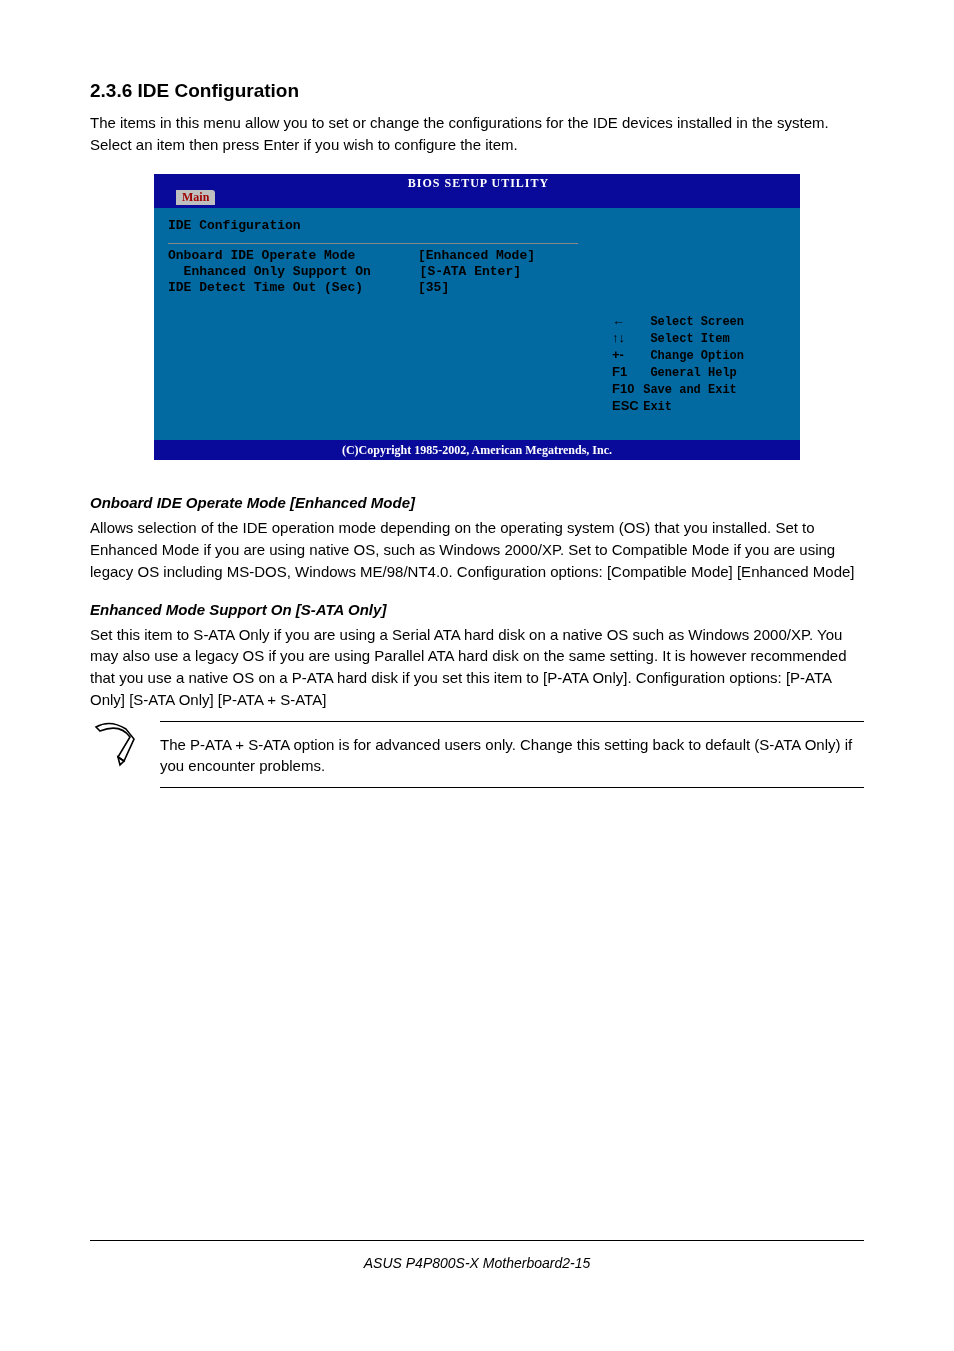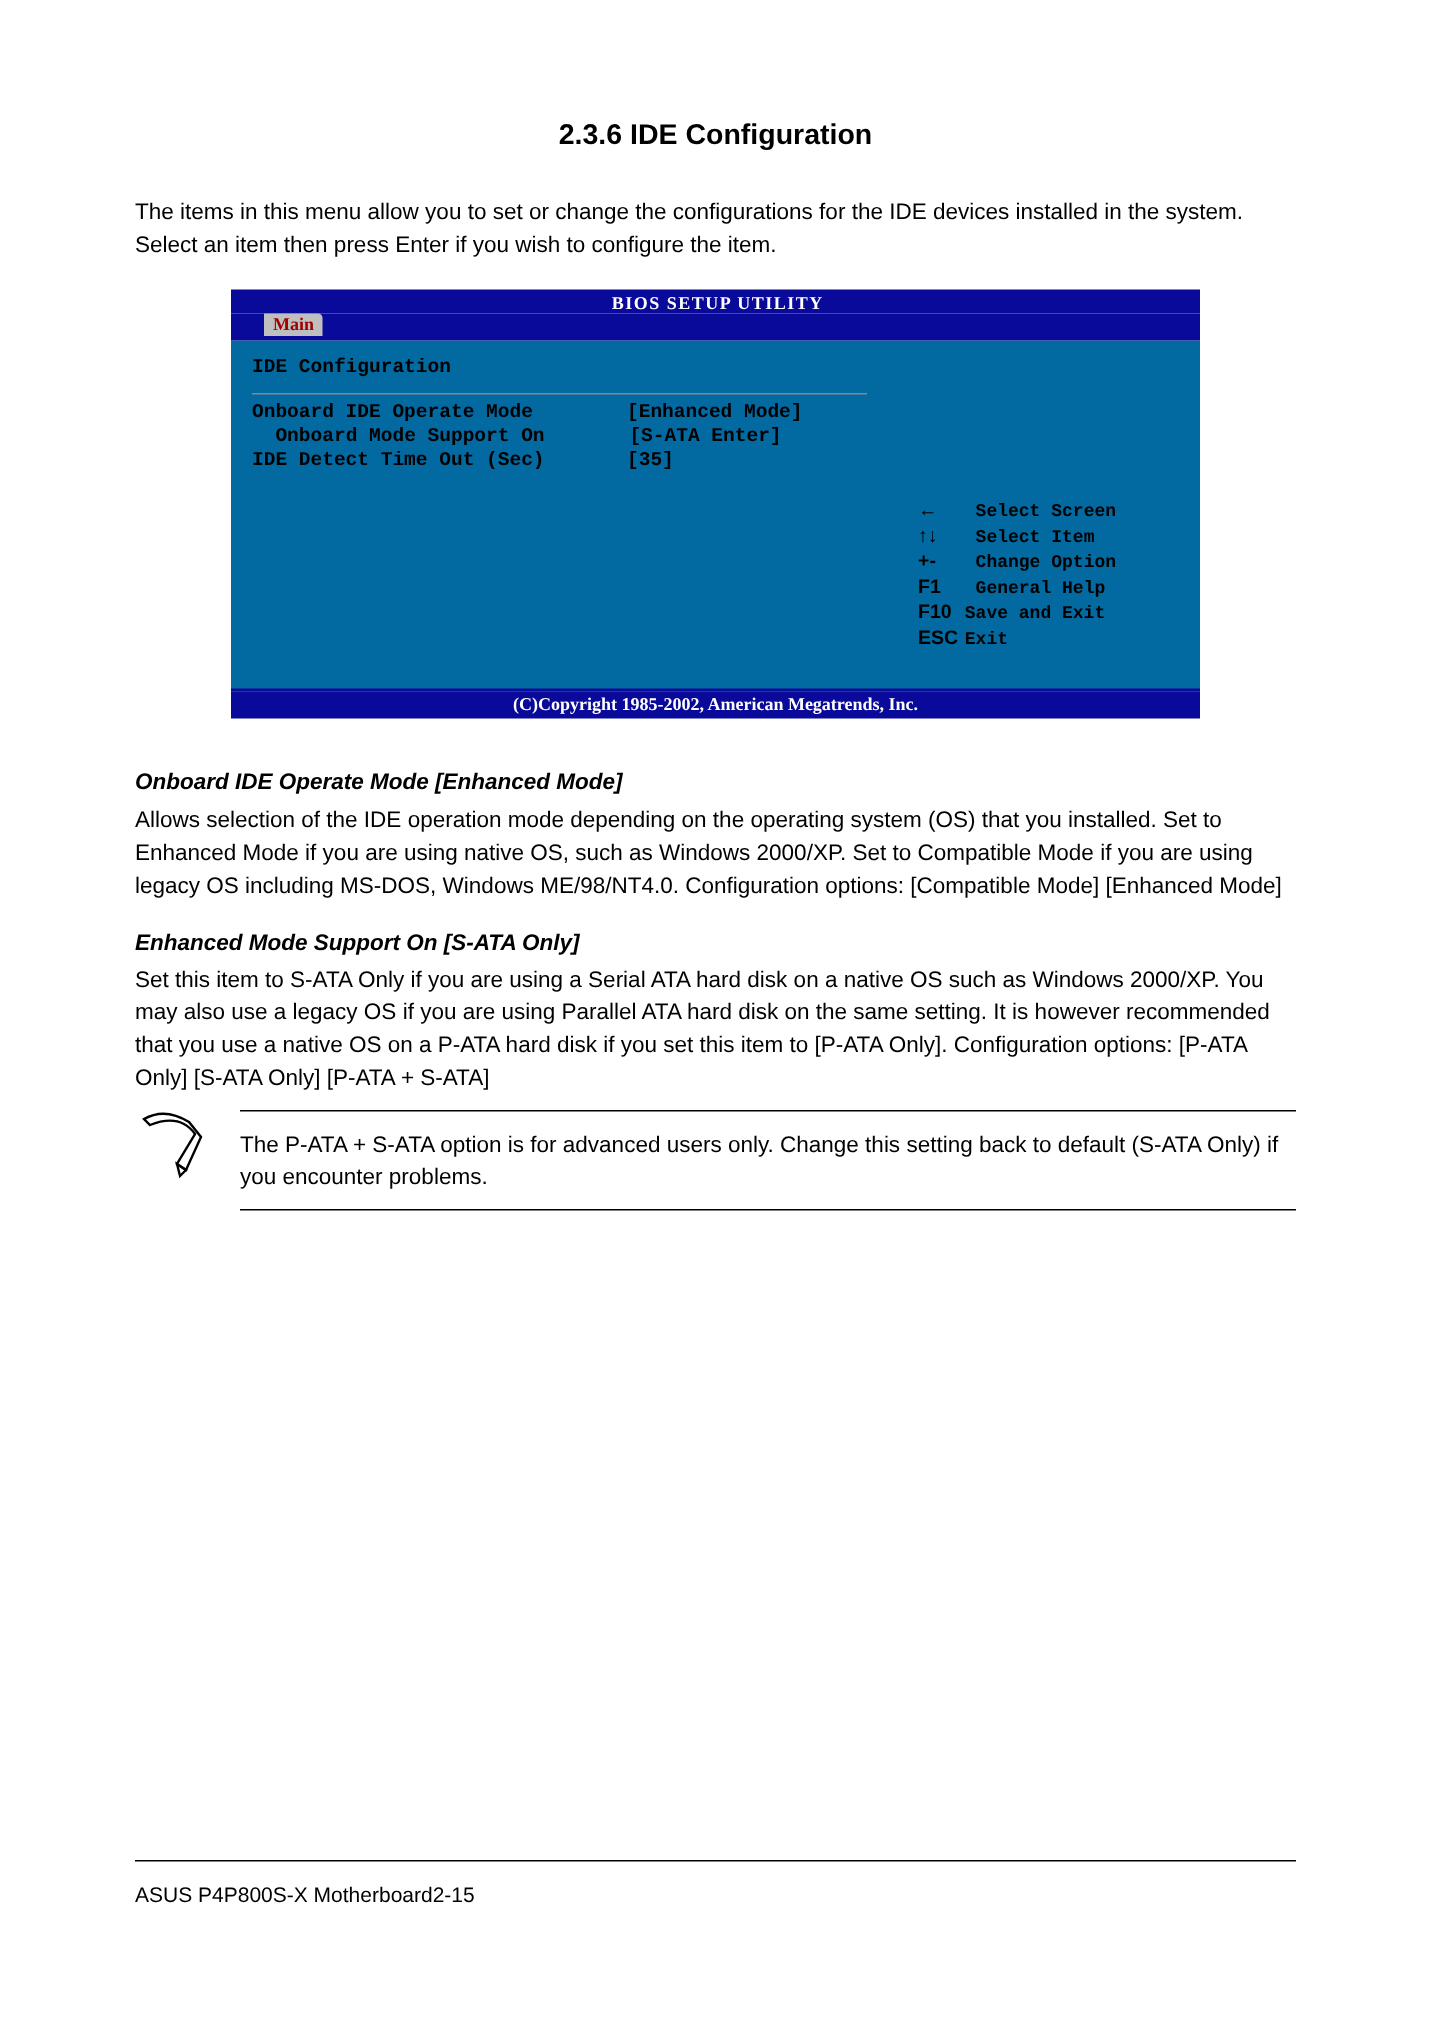--- a/index.html
+++ b/index.html
@@ -10,22 +10,21 @@
     font-family: Arial, Helvetica, sans-serif;
     color: #000;
     position: relative;
   }
   .page {
     padding: 80px 90px 60px 90px;
   }
   .section-num {
     font-size: 19px;
     font-weight: bold;
-    margin-bottom: 29px;
-    text-align: center;
+    margin-bottom: 10px;
   }
   .body-text {
     font-size: 15px;
     line-height: 1.45;
     margin-bottom: 14px;
   }
   .body-text-noted {
     font-size: 15px;
     line-height: 1.45;
     margin-bottom: 6px;
@@ -137,22 +136,23 @@
     right: 90px;
     bottom: 110px;
     border-top: 1px solid #000;
   }
   .footer {
     position: absolute;
     left: 90px;
     right: 90px;
     bottom: 80px;
     display: flex;
-    justify-content: flex-start;
+    justify-content: center;
     font-size: 14px;
+    font-style: italic;
   }
 </style>
 </head>
 <body>
 
 <div class="page">
 
   <div class="section-num">2.3.6 IDE Configuration</div>
 
   <p class="body-text">The items in this menu allow you to set or change the configurations for the IDE devices installed in the system. Select an item then press Enter if you wish to configure the item.</p>
@@ -160,21 +160,21 @@
   <div class="bios-box">
     <div class="bios-titlebar">BIOS SETUP UTILITY</div>
     <div class="bios-tabrow">
       <span class="bios-tab">Main</span>
     </div>
     <div class="bios-body">
       <div class="bios-left">
         <div class="bios-left-title">IDE Configuration</div>
         <hr class="bios-hr">
         <div class="bios-item-row"><span></span><span style="display:inline-block;width:250px;">Onboard IDE Operate Mode</span><span>[Enhanced Mode]</span></div>
-        <div class="bios-item-row"><span>  </span><span style="display:inline-block;width:236px;">Onboard Mode Support On</span><span>[S-ATA Enter]</span></div>
+        <div class="bios-item-row"><span>  </span><span style="display:inline-block;width:236px;">Enhanced Only Support On</span><span>[S-ATA Enter]</span></div>
         <div class="bios-item-row"><span></span><span style="display:inline-block;width:250px;">IDE Detect Time Out (Sec)</span><span>[35]</span></div>
         <div style="height:130px"></div>
       </div>
       <div class="bios-right">
         <div class="bios-nav">
 <span class="arrow">←</span>  <span>Select Screen</span>
 <span class="arrow">↑↓</span>  <span>Select Item</span>
 <span class="arrow">+-</span>  <span>Change Option</span>
 <span class="arrow">F1</span>  <span>General Help</span>
 <span class="arrow">F10</span> <span>Save and Exit</span>

